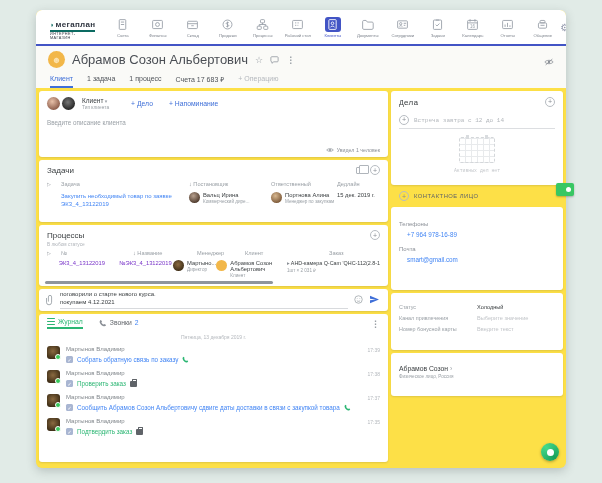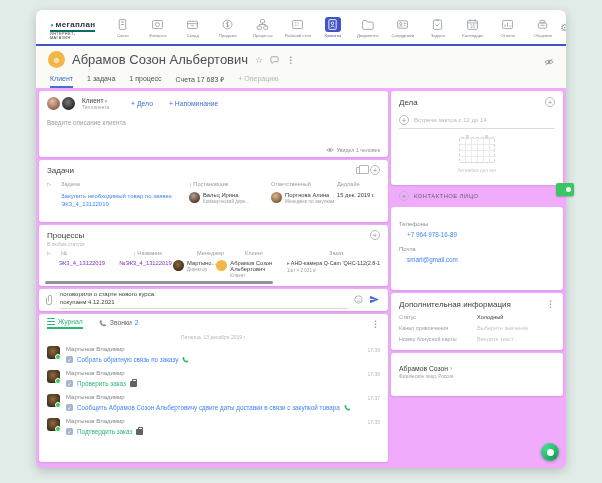--- a/index.html
+++ b/index.html
@@ -1,21 +1,21 @@
 <!DOCTYPE html>
 <html><head>
 <meta charset="utf-8">
 <style>
   * { margin:0; padding:0; box-sizing:border-box; }
   html,body { width:602px; height:483px; }
   body { font-family:"Liberation Sans", sans-serif; background:#e1ebe7; position:relative; overflow:hidden; }
   .stage { position:absolute; inset:0; }
 
   .window { position:absolute; left:36px; top:10px; width:530px; height:458px;
-    background:#f0abfc; border-radius:6px; box-shadow:0 3px 10px rgba(60,70,70,.25); overflow:hidden; }
+    background:#fde047; border-radius:6px; box-shadow:0 3px 10px rgba(60,70,70,.25); overflow:hidden; }
 
   
   .topnav { height:36px; background:#fff; border-bottom:2px solid #4254c5;
     display:flex; align-items:center; padding:0 10px 0 14px; }
   .logo { margin-right:10px; line-height:1; }
   .logo-top { font-size:8px; font-weight:bold; color:#2f3540; letter-spacing:.3px;
     border-bottom:2px solid #0c6b62; display:inline-block; padding-bottom:1px;}
   .logo-top::before{ content:"◗"; color:#0c6b62; font-size:7px; margin-right:1px; }
   .logo-bottom { font-size:3.8px; color:#343a45; letter-spacing:.4px; margin-top:1px; }
   .nav-items { display:flex; flex:1; }
@@ -135,21 +135,21 @@
   .chk::before{ content:"✓"; color:#fff; font-size:5px; }
   .etext { font-size:6.3px; }
   .etime { position:absolute; right:0; top:5px; font-size:5px; color:#b4b8bd; }
   .phone-g svg { fill:#2bb673; }
   .phone-grey svg { fill:#8a8f96; }
   .brief { width:7px; height:5.5px; background:#5f6368; border-radius:1px; position:relative; margin-top:1px; }
   .brief::before{ content:""; position:absolute; top:-2px; left:2px; width:3px; height:2px;
     border:1px solid #5f6368; border-bottom:none; border-radius:1px 1px 0 0; }
 
   
-  .deals { height:94px; padding:6px 8px; display:flex; flex-direction:column; }
+  .deals { height:94px; padding:6px 8px; display:flex; flex-direction:column;font-family:Liberation Mono, monospace; }
   .d-input { display:flex; align-items:center; gap:5px; margin-top:8px;
     border-bottom:1px solid #dcdee1; padding-bottom:3px; }
   .d-ph { font-size:6px; color:#b4b8bd; }
   .cal-illu { align-self:center; margin-top:8px; width:36px; height:26px; border:1px dashed #d4d7da;
     border-radius:2px; position:relative; background:
     repeating-linear-gradient(90deg, transparent 0 5px, #e8eaec 5px 6px),
     repeating-linear-gradient(0deg, transparent 0 5px, #e8eaec 5px 6px); }
   .cal-illu::before{ content:""; position:absolute; top:-3px; left:6px; width:3px; height:4px; background:#d9dcdf; }
   .cal-illu::after{ content:""; position:absolute; top:-3px; right:6px; width:3px; height:4px; background:#d9dcdf; }
   .d-empty { font-size:4.8px; color:#c4c7cb; text-align:center; margin-top:5px; }
@@ -595,24 +595,20 @@
         </div>
 
         <div class="card contacts">
           <div class="ct-lab">Телефоны</div>
           <div class="ct-val">+7 964 978-16-89</div>
           <div class="ct-lab">Почта</div>
           <div class="ct-val">smart@gmail.com</div>
         </div>
 
         <div class="card addinfo">
-          <div class="ct-head">
-            <span class="card-title">Дополнительная информация</span>
-            <span class="kebab-grey kebab"></span>
-          </div>
           <div class="ai-row">
             <span class="ai-lab">Статус</span>
             <span class="ai-val">Холодный</span>
           </div>
           <div class="ai-row">
             <span class="ai-lab">Канал привлечения</span>
             <span class="ai-val ph">Выберите значение</span>
           </div>
           <div class="ai-row">
             <span class="ai-lab">Номер бонусной карты</span>

